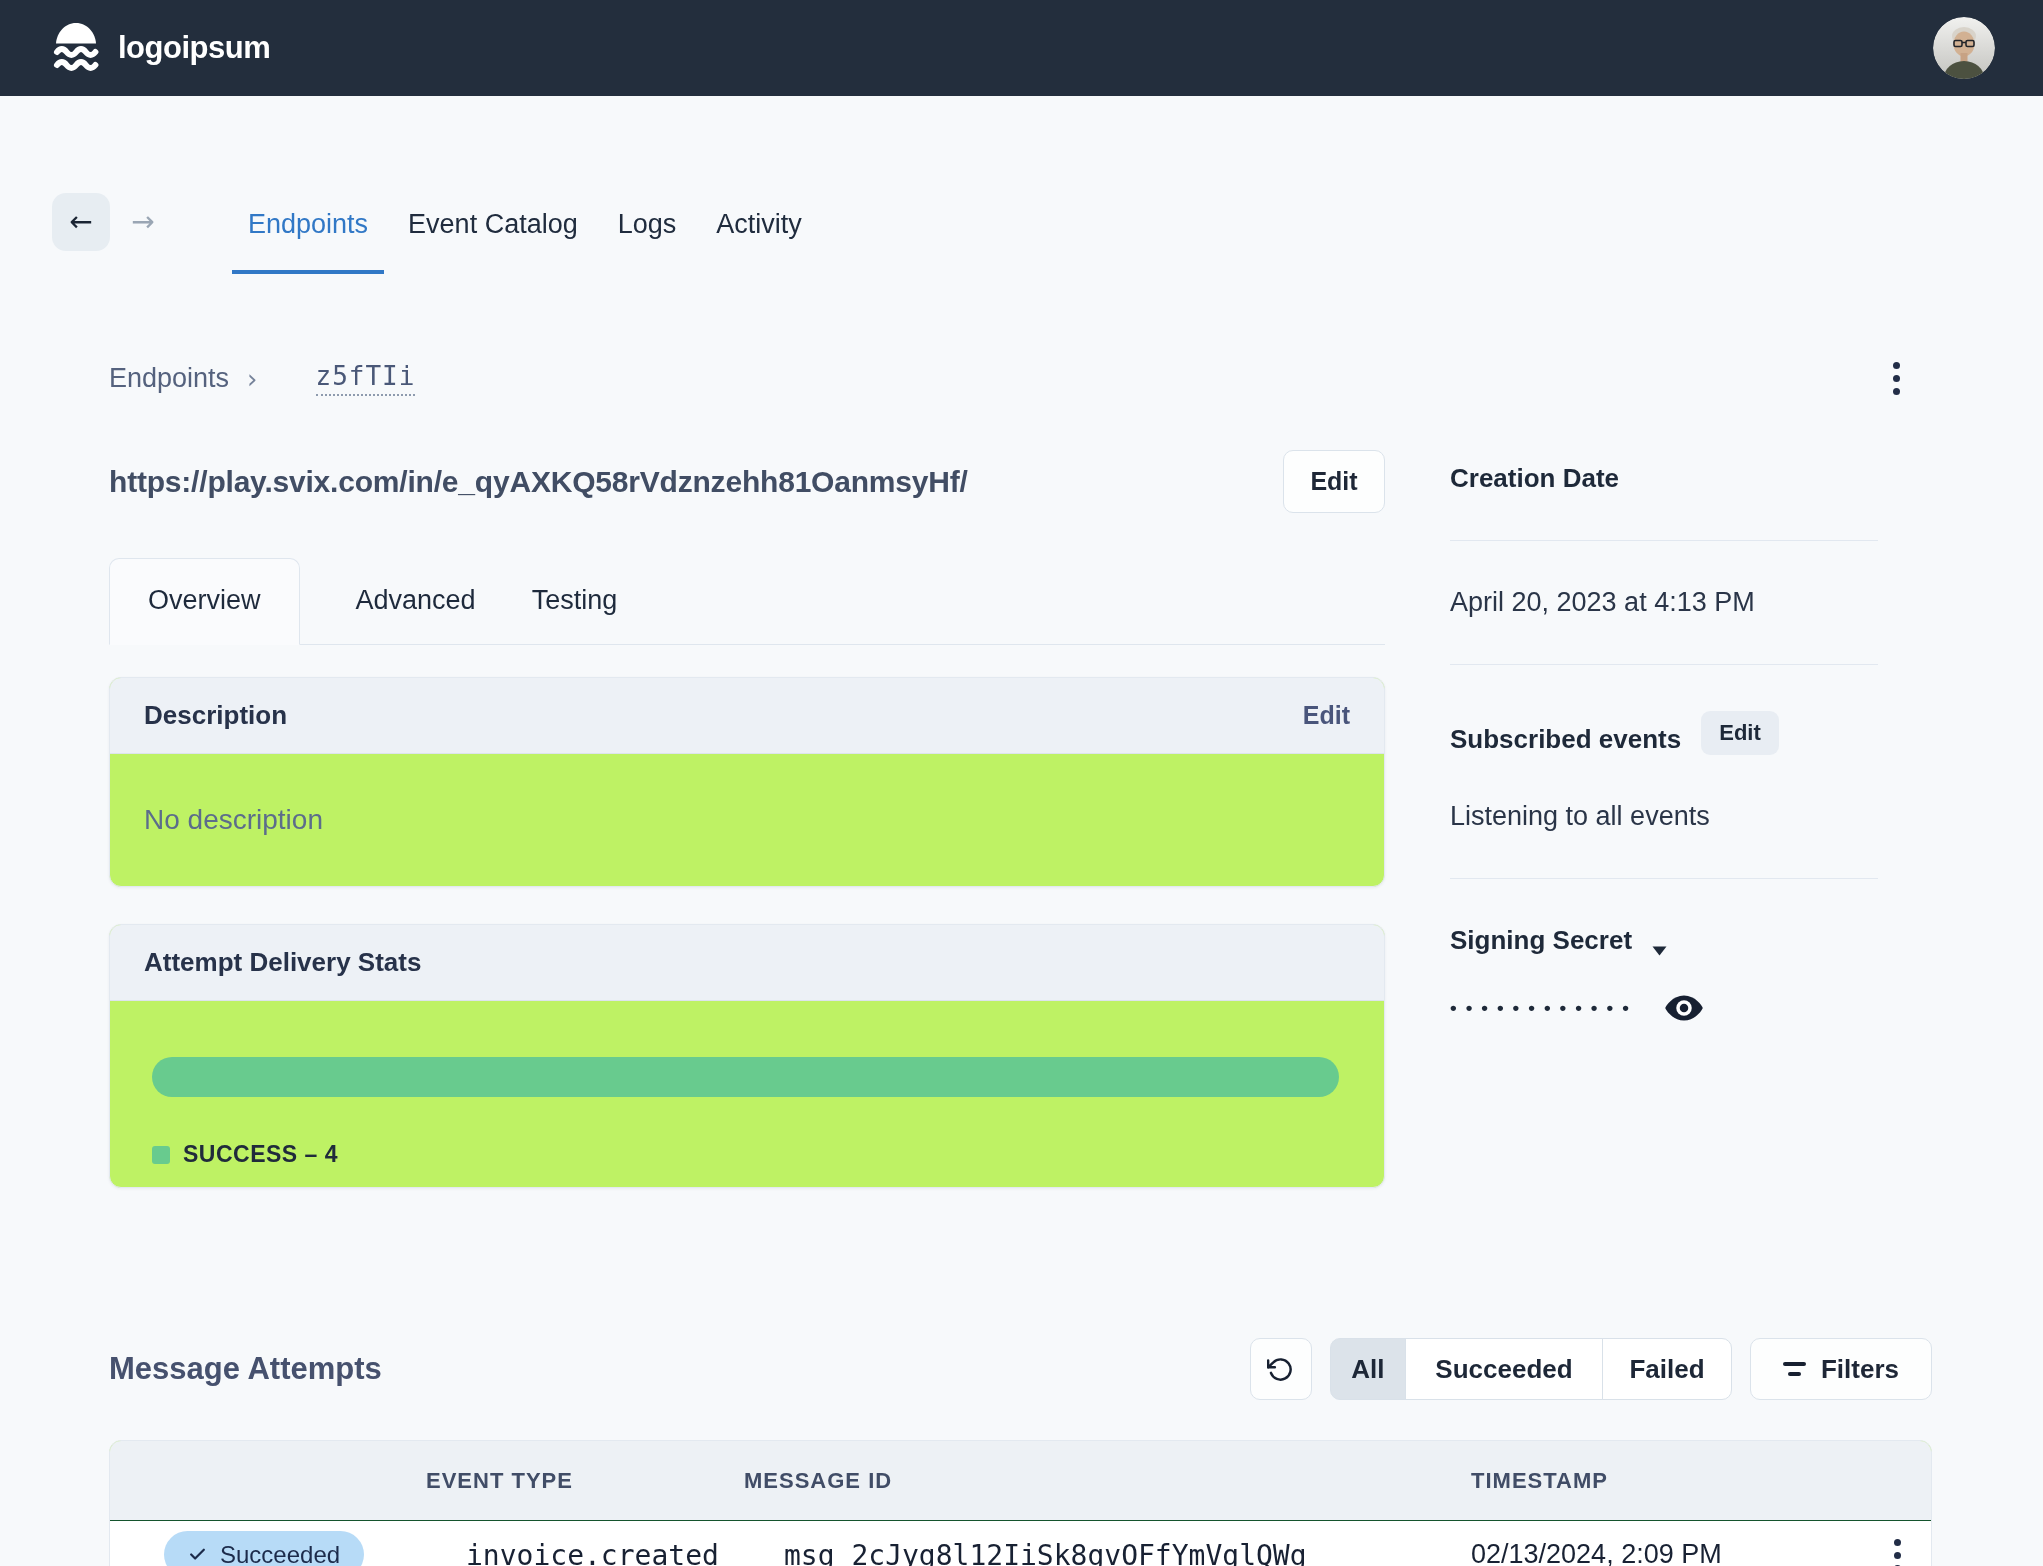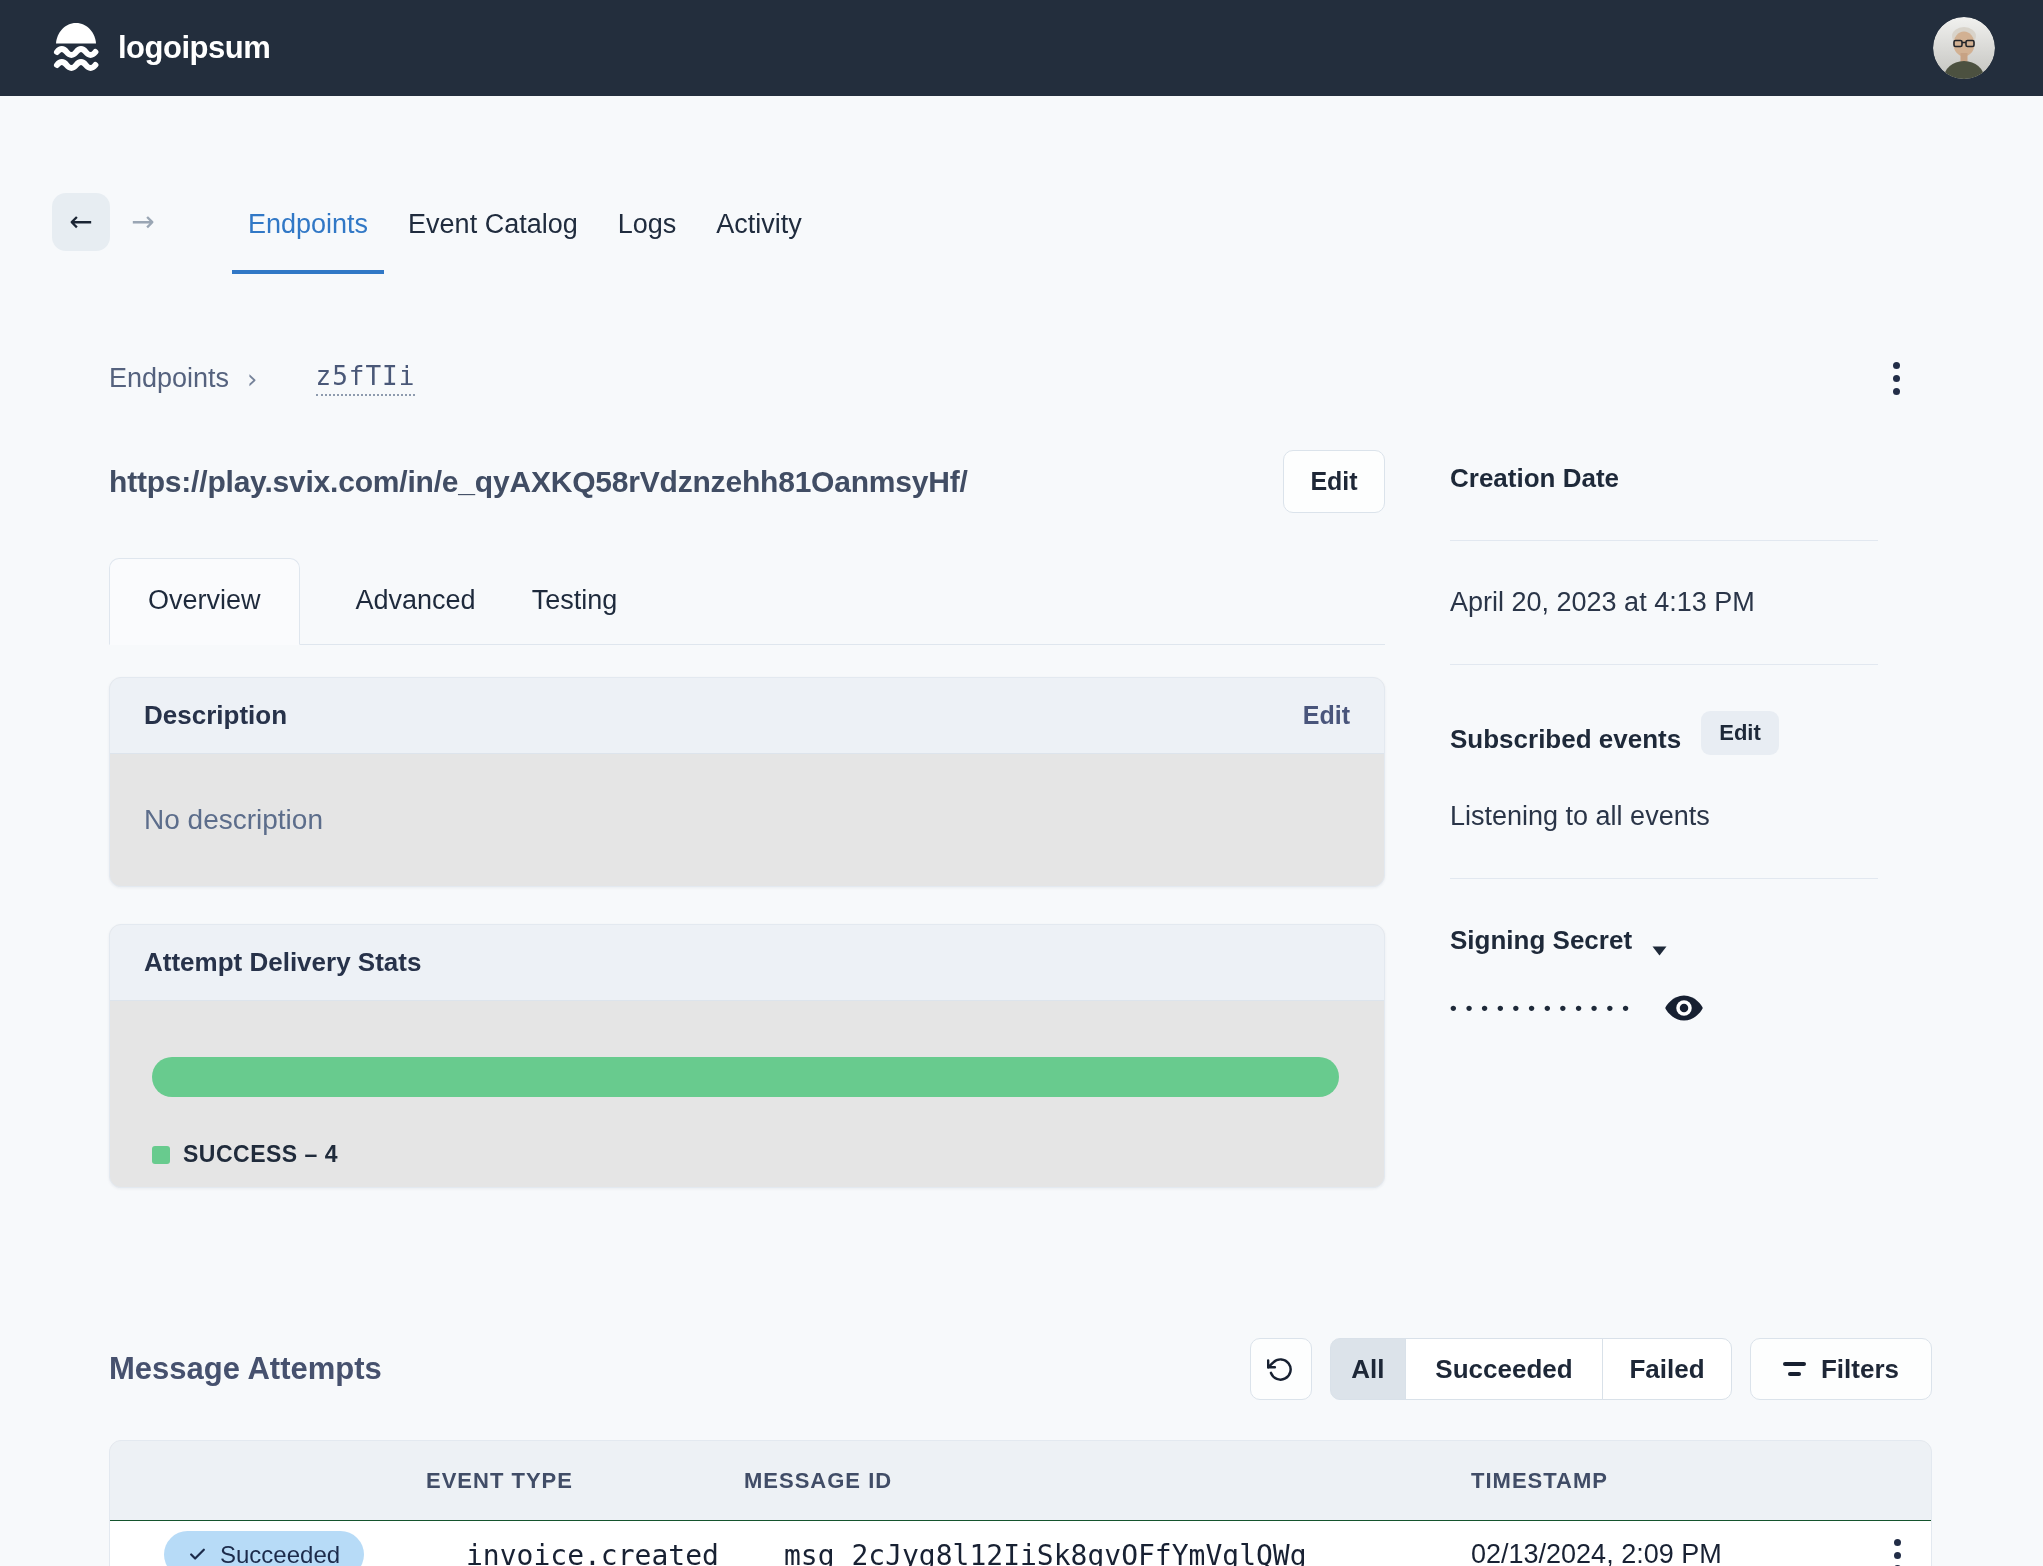--- a/index.html
+++ b/index.html
@@ -70,21 +70,21 @@
   .main-col { position:absolute; top:562px; left:109px; width:1276px; }
   .detail-tabs { display:flex; align-items:flex-end; border-bottom:1px solid #dfe6ee; height:83px; }
   .dtab { font-size:27px; color:#1e2a3c; cursor:pointer; padding:26px 0 28px 0; }
   .dtab.active {
     background:#fafbfd; border:1px solid #dfe6ee; border-bottom:1px solid #fafbfd;
     border-radius:10px 10px 0 0; padding:26px 38px 28px 38px; margin-bottom:-1px;
   }
   .dtab + .dtab { margin-left:56px; }
 
   .card {
-    background:#e5e5e5; border:1px solid #e3e9f0; border-radius:12px;
+    background:#bef264; border:1px solid #e3e9f0; border-radius:12px;
     box-shadow:0 1px 3px rgba(15,30,60,0.06); overflow:hidden;
   }
   .card-desc { margin-top:32px; }
   .card-head {
     height:76px; background:#edf1f6; border-bottom:1px solid #dde4ec;
     display:flex; align-items:center; justify-content:space-between; padding:0 34px;
   }
   .card-title { font-size:26px; font-weight:700; color:#27324a; }
   .card-edit { font-size:25px; font-weight:700; color:#49557b; cursor:pointer; }
   .desc-body { height:132px; display:flex; align-items:center; padding:0 34px; font-size:28px; color:#5c6d8b; }

